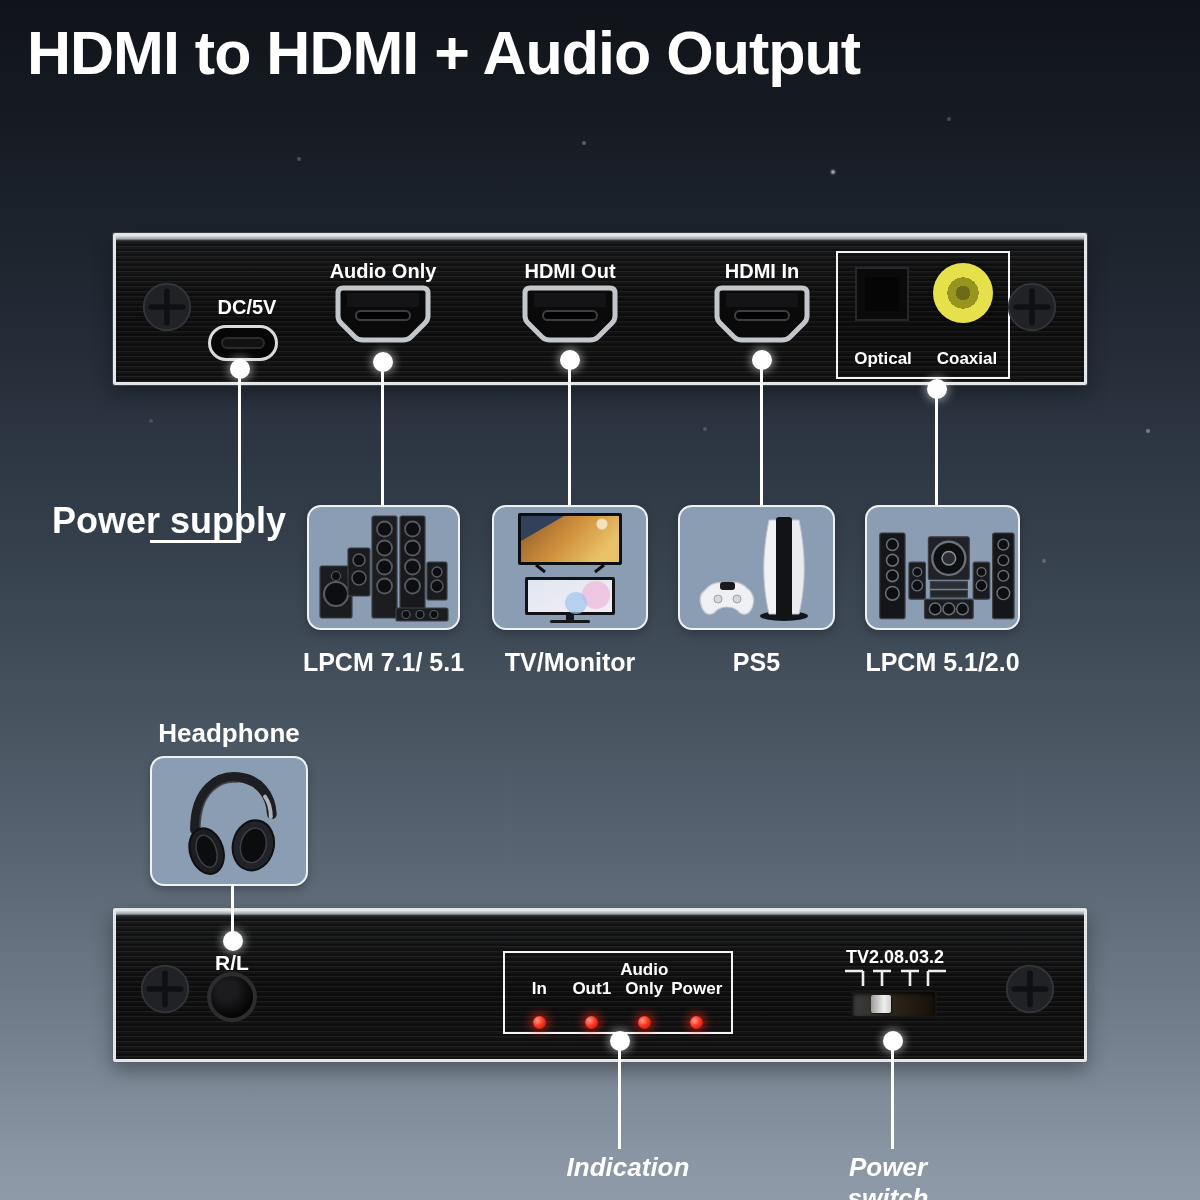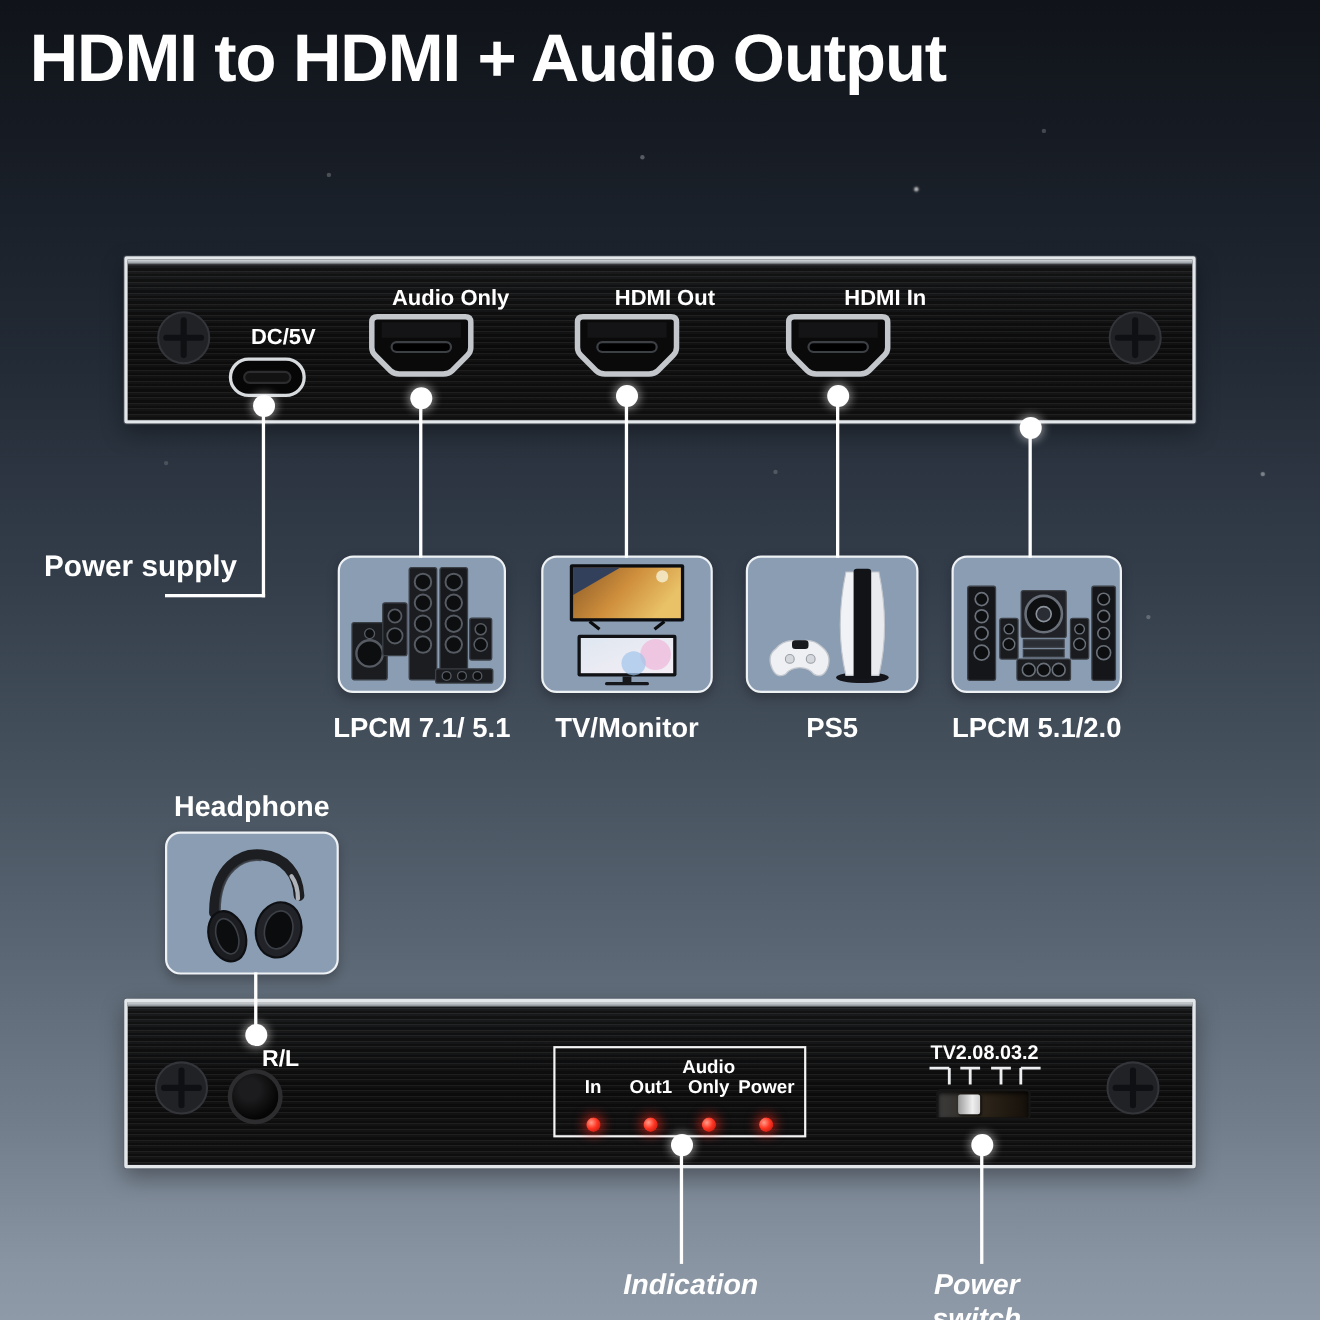--- a/index.html
+++ b/index.html
@@ -26,21 +26,21 @@
     border:3px solid #e4e7ea;border-radius:2px;
     background:
       repeating-linear-gradient(180deg, rgba(255,255,255,0.05) 0 1px,
         rgba(255,255,255,0) 1px 3px, rgba(0,0,0,0.30) 3px 5px),
       linear-gradient(180deg,#1a1b1c 0%,#101011 55%,#151516 100%);
     box-shadow:0 0 0 1px rgba(90,96,104,.5), 0 8px 20px rgba(0,0,0,.35);}
   .panel.front{top:233px;height:152px;}
   .panel.back{top:908px;height:154px;}
   .sheen{position:absolute;top:0;left:0;right:0;height:5px;
     background:linear-gradient(180deg,#d9dde0 0%,#9aa0a6 60%,rgba(120,126,132,0) 100%);}
-  .ptext{position:absolute;color:#fff;font-weight:bold;text-align:right;}
+  .ptext{position:absolute;color:#fff;font-weight:bold;text-align:center;}
   .screw{position:absolute;width:52px;height:52px;}
   
   .usbc{position:absolute;left:92px;top:89px;width:70px;height:36px;box-sizing:border-box;
     border:3px solid #d9dcdf;border-radius:18px;background:#060606;}
   .usbc-slot{position:absolute;left:10px;top:9px;width:44px;height:12px;border-radius:7px;
     background:#121212;border:2px solid #2c2c2e;box-sizing:border-box;}
   .hdmi-port{position:absolute;top:49px;width:100px;height:62px;}
   
   .oc-box{position:absolute;left:720px;top:15px;width:174px;height:128px;box-sizing:border-box;
     border:2px solid #f2f4f6;background:rgba(0,0,0,.08);}
@@ -123,40 +123,48 @@
       <rect x="23" y="26" width="54" height="9" rx="4.5" fill="#000" stroke="#3c4045" stroke-width="2"></rect>
     </svg>
 
     <div class="ptext" style="left:566px;top:24px;width:160px;font-size:20px">HDMI In</div>
     <svg class="hdmi-port" style="left:596px" viewBox="0 0 100 62">
       <path d="M10 3 H90 Q95 3 95 8 V31 Q95 35 92 38 L78 52 Q75 55 70 55 H30 Q25 55 22 52 L8 38 Q5 35 5 31 V8 Q5 3 10 3 Z" fill="#0a0a0b" stroke="#c3c7cb" stroke-width="5" stroke-linejoin="round"></path>
       <rect x="14" y="8" width="72" height="14" fill="#141416"></rect>
       <rect x="23" y="26" width="54" height="9" rx="4.5" fill="#000" stroke="#3c4045" stroke-width="2"></rect>
     </svg>
 
+    <div class="oc-box">
+      <div class="optical-port">
+        <div class="optical-inner"></div>
+      </div>
+      <div class="coax-port"></div>
+      <div class="oc-label" style="left:10px;width:70px">Optical</div>
+      <div class="oc-label" style="left:92px;width:74px">Coaxial</div>
+    </div>
 
     <svg class="screw" style="left:890px;top:45px" viewBox="0 0 56 56">
       <circle cx="28" cy="28" r="25" fill="#212225" stroke="#33353a" stroke-width="2"></circle>
       <path d="M11 28 H45 M28 11 V45" stroke="#0f1013" stroke-width="6" stroke-linecap="round"></path>
     </svg>
   </div>
 
   <div class="vline" style="left:238px;top:369px;height:174px"></div>
   <div class="hline" style="left:150px;top:540px;width:91px"></div>
   <div class="vline" style="left:381px;top:362px;height:145px"></div>
   <div class="vline" style="left:568px;top:360px;height:147px"></div>
   <div class="vline" style="left:760px;top:360px;height:147px"></div>
   <div class="vline" style="left:935px;top:389px;height:118px"></div>
   <div class="dot" style="left:240px;top:369px"></div>
   <div class="dot" style="left:383px;top:362px"></div>
   <div class="dot" style="left:570px;top:360px"></div>
   <div class="dot" style="left:762px;top:360px"></div>
   <div class="dot" style="left:937px;top:389px"></div>
 
-  <div class="callout-label" style="left:40px;top:500px;font-size:27px">Power supply</div>
+  <div class="callout-label" style="left:52px;top:500px;font-size:36px">Power supply</div>
 
   <div class="device-box" style="left:307px;width:153px">
     <svg width="140" height="112" viewBox="0 0 140 112">
       <g stroke="#3b3f46" stroke-width="1.2">
         <rect x="6" y="54" width="32" height="52" rx="2" fill="#1a1c1f"></rect>
         <circle cx="22" cy="82" r="12" fill="#0d0e10" stroke="#565b63" stroke-width="2.2"></circle>
         <circle cx="22" cy="64" r="4.5" fill="#0d0e10" stroke="#565b63"></circle>
         <rect x="34" y="36" width="22" height="48" rx="2" fill="#191b1e"></rect>
         <circle cx="45" cy="48" r="6" fill="#0d0e10" stroke="#565b63" stroke-width="1.6"></circle>
         <circle cx="45" cy="66" r="7" fill="#0d0e10" stroke="#565b63" stroke-width="1.6"></circle>

